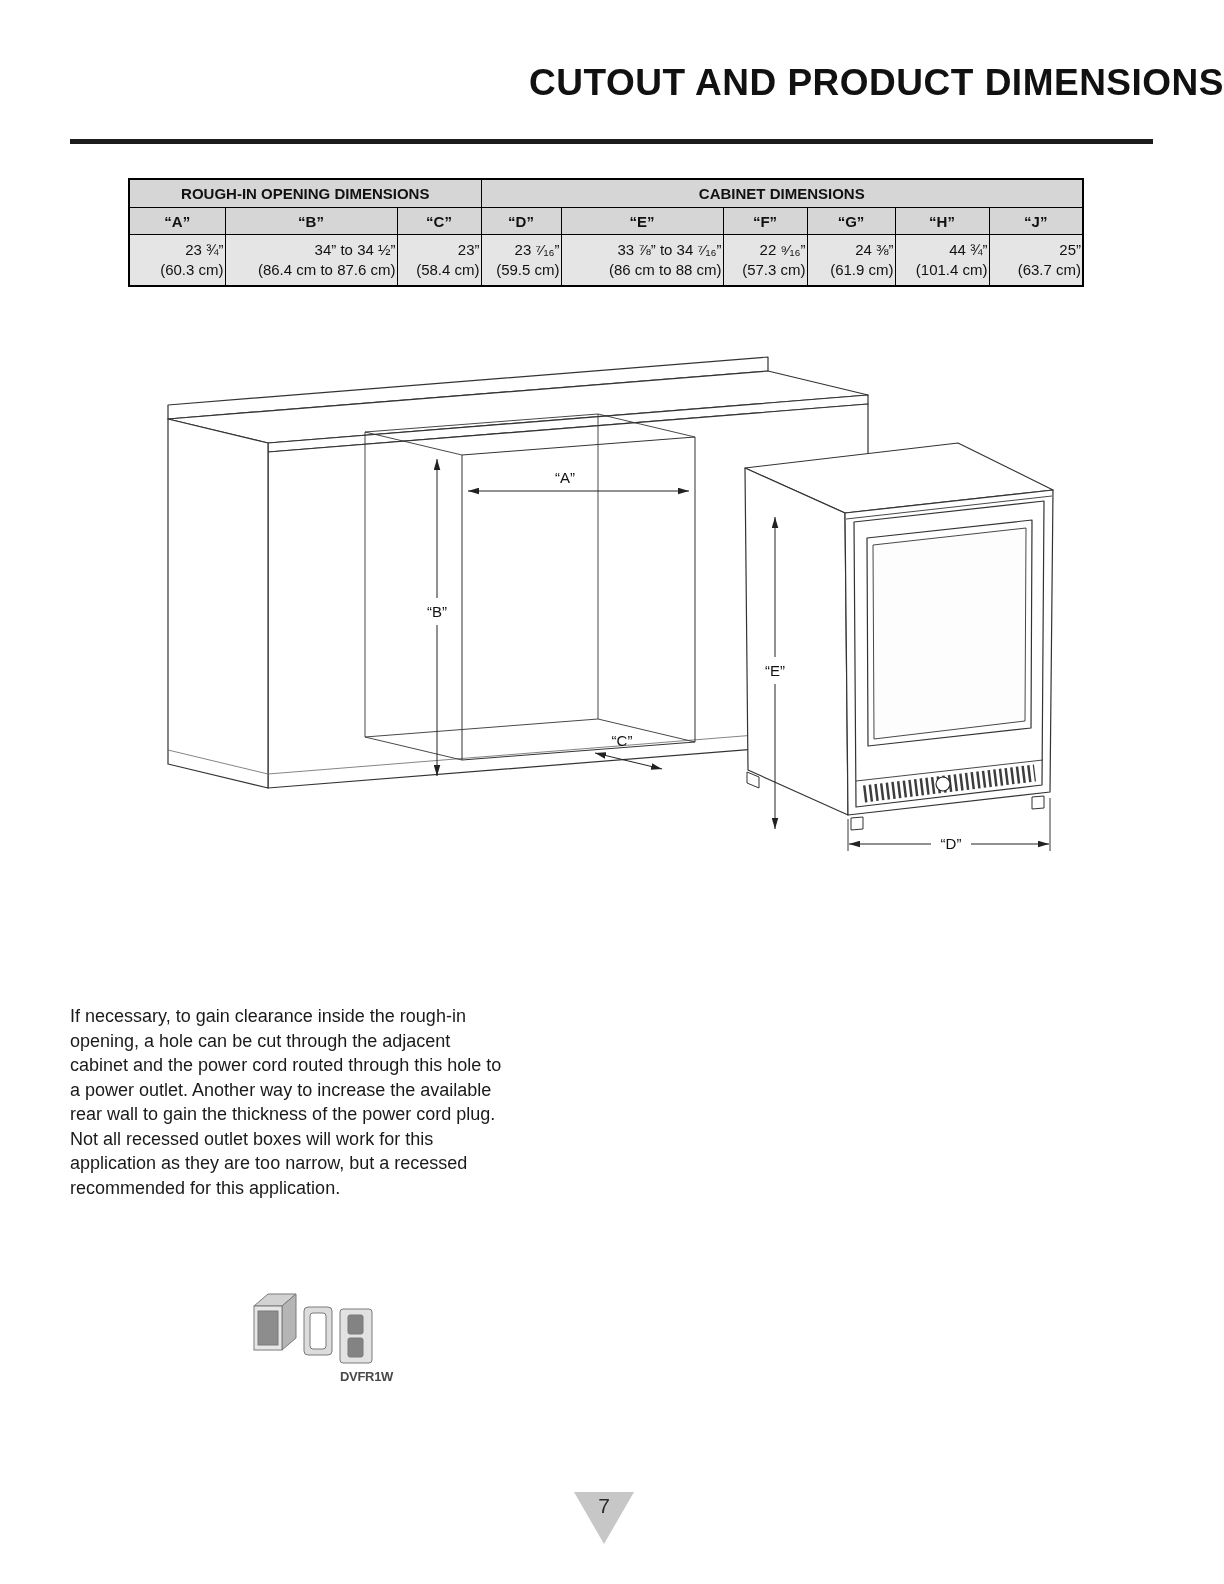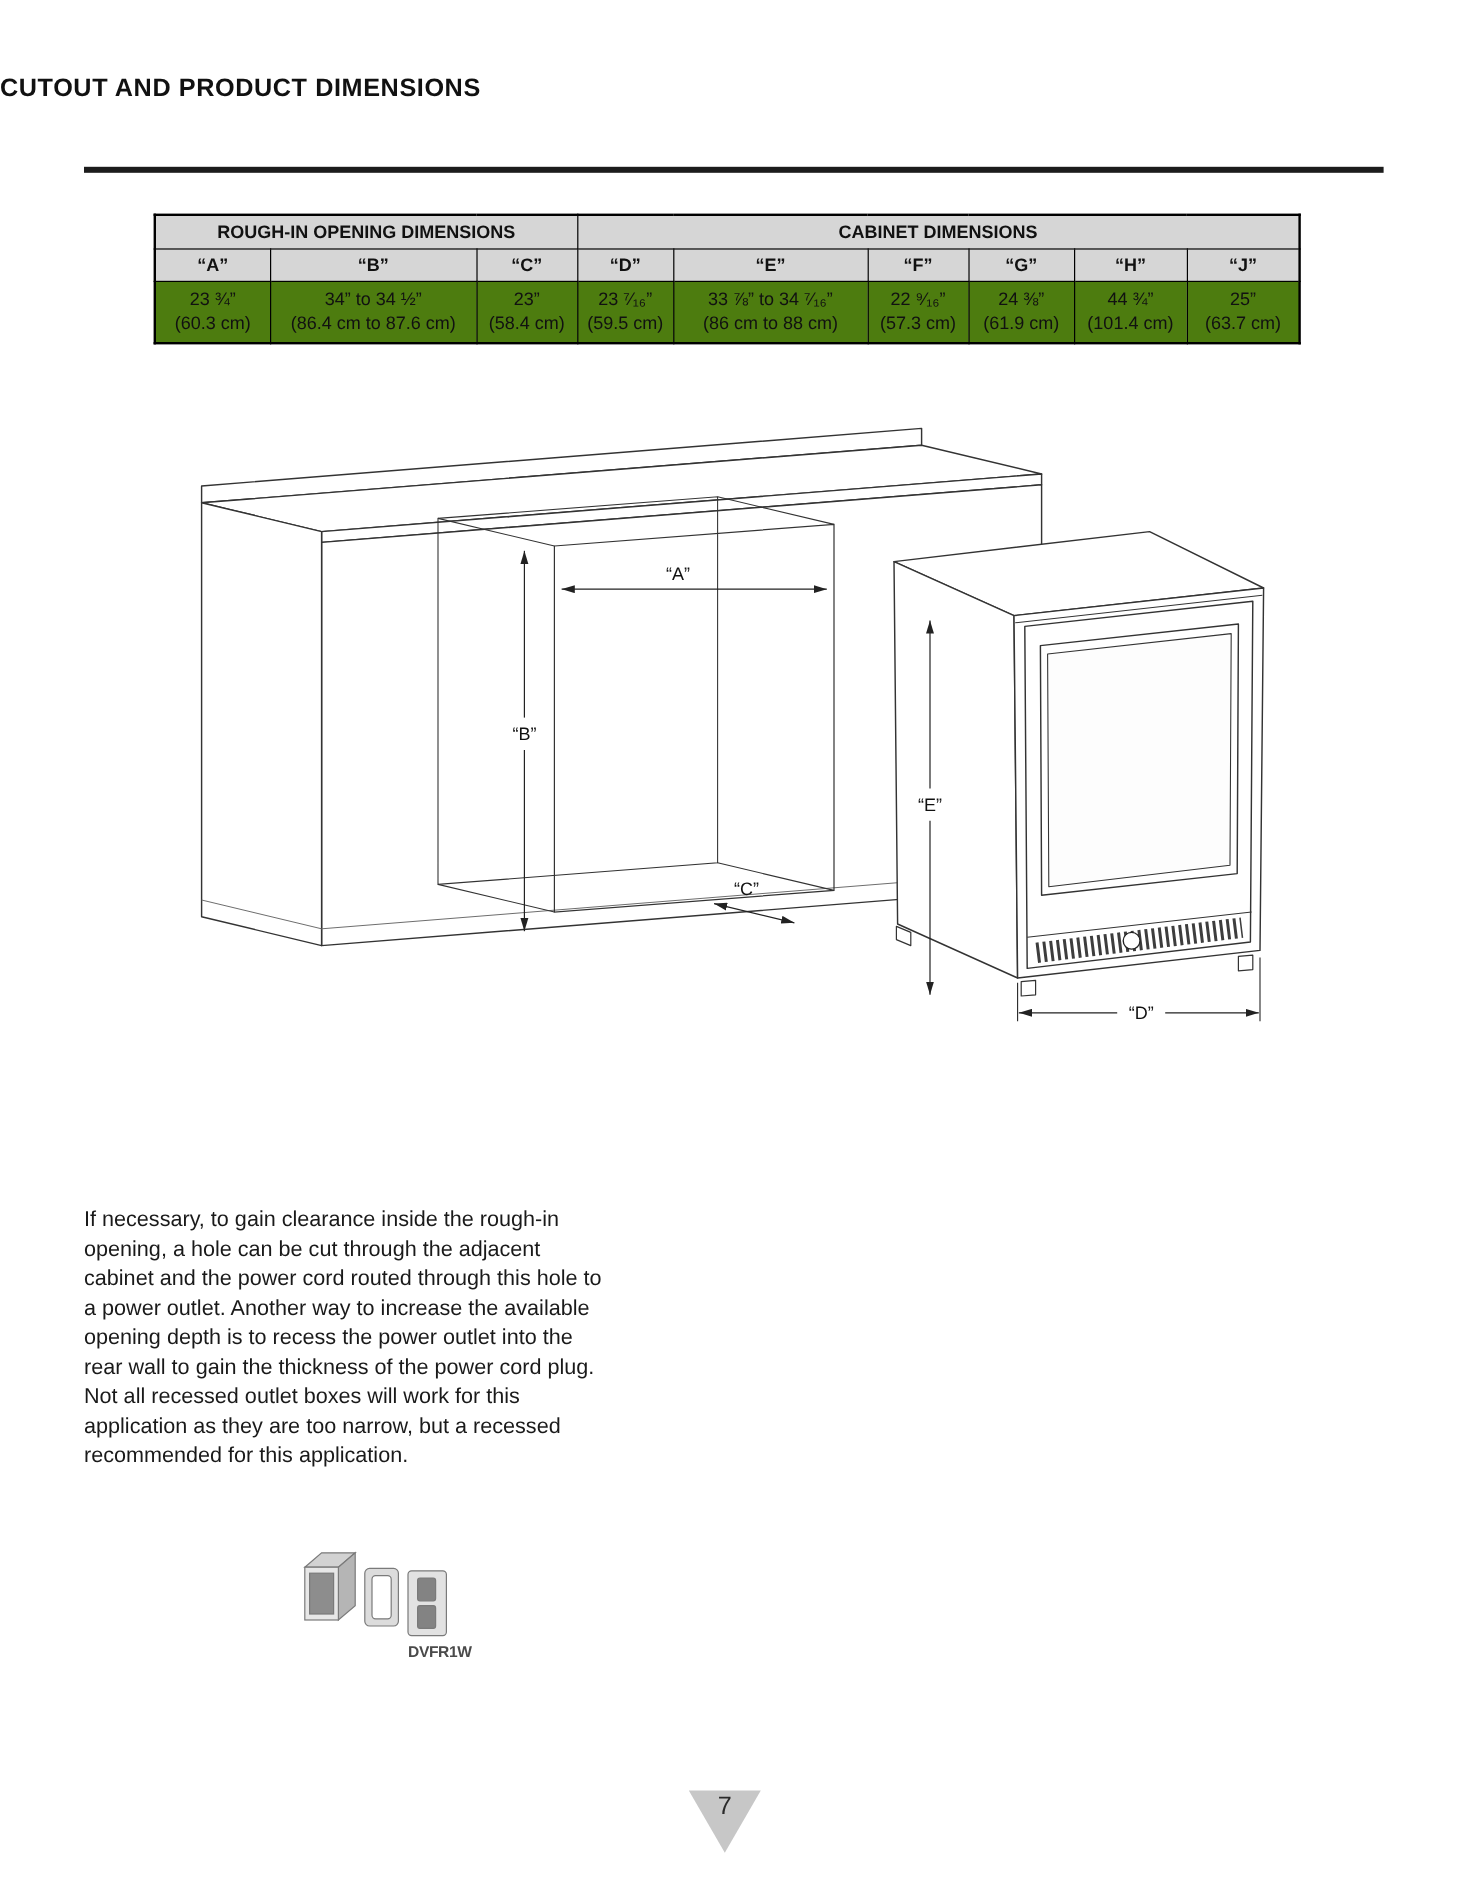--- a/index.html
+++ b/index.html
@@ -1,28 +1,28 @@
 <!DOCTYPE html>
 <html><head>
 <meta charset="utf-8">
 <style>
   html,body{margin:0;padding:0;background:#ffffff;}
   body{font-family:"Liberation Sans","DejaVu Sans",sans-serif;color:#1a1a1a;}
   .page{position:relative;width:1224px;height:1584px;margin:0 auto;background:#fff;overflow:hidden;}
 
-  .title{position:absolute;left:0;top:62px;width:100%;text-align:left;
-         font-size:21px;font-weight:bold;letter-spacing:.5px;color:#111;}
+  .title{position:absolute;left:0;top:62px;width:100%;text-align:right;
+         font-size:37px;font-weight:bold;letter-spacing:.5px;color:#111;}
   .title-rule{position:absolute;left:70px;top:139px;width:1083px;height:5px;background:#1c1c1c;}
 
   table.dims{position:absolute;left:128px;top:178px;width:954px;border-collapse:collapse;
              table-layout:fixed;font-size:15px;color:#111;}
   table.dims th,table.dims td{border:1px solid #000;text-align:center;vertical-align:middle;padding:2px 1px;}
   table.dims .grp{background:#d6d6d6;font-weight:bold;font-size:15px;height:23px;text-align:center;}
   table.dims .colh{background:#d6d6d6;font-weight:bold;height:22px;}
-  table.dims td.val{height:46px;background:#4d7c0f;}
+  table.dims td.val{height:46px;background:#e5e5e5;text-align:right;}
   table.dims td.val div{line-height:20px;}
   table.dims{border:2px solid #000;}
 
   .diagram{position:absolute;left:85px;top:340px;}
   .diagram text{font-size:15px;fill:#111;}
 
   .bodytext{position:absolute;left:70px;top:1004px;width:515px;font-size:18px;line-height:24.5px;color:#1a1a1a;}
 
   .outlet-fig{position:absolute;left:240px;top:1280px;}
   .outlet-fig text{font-size:13px;font-weight:bold;fill:#4a4a4a;letter-spacing:-.3px;}
@@ -176,21 +176,20 @@
       <line x1="886" y1="504" x2="964" y2="504" marker-end="url(#ah)"></line>
     </g>
     <text x="866" y="509" text-anchor="middle">“D”</text>
   </svg>
 
   <div class="bodytext">
     <div>If necessary, to gain clearance inside the rough-in</div>
     <div>opening, a hole can be cut through the adjacent</div>
     <div>cabinet and the power cord routed through this hole to</div>
     <div>a power outlet. Another way to increase the available</div>
-    <div>opening depth is to recess the power outlet into the</div>
     <div>rear wall to gain the thickness of the power cord plug.</div>
     <div>Not all recessed outlet boxes will work for this</div>
     <div>application as they are too narrow, but a recessed</div>
     <div>recommended for this application.</div>
   </div>
 
   <svg class="outlet-fig" width="170" height="110" viewBox="0 0 170 110">
     <g stroke="#7a7a7a" stroke-width="1">
       <path d="M14,26 L28,14 L56,14 L42,26 Z" fill="#d2d2d2"></path>
       <path d="M42,26 L56,14 L56,58 L42,70 Z" fill="#b5b5b5"></path>

